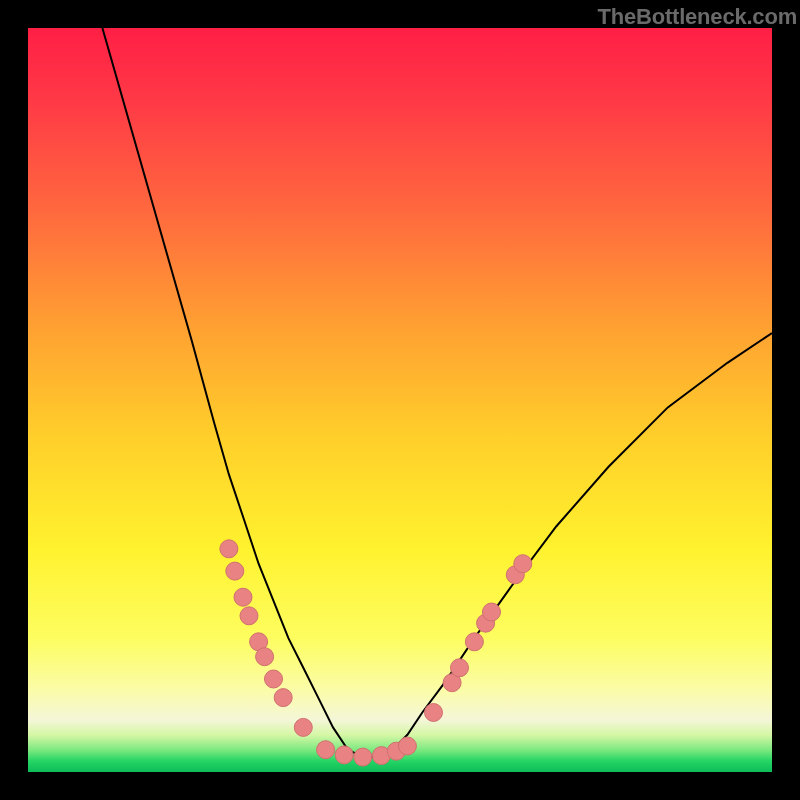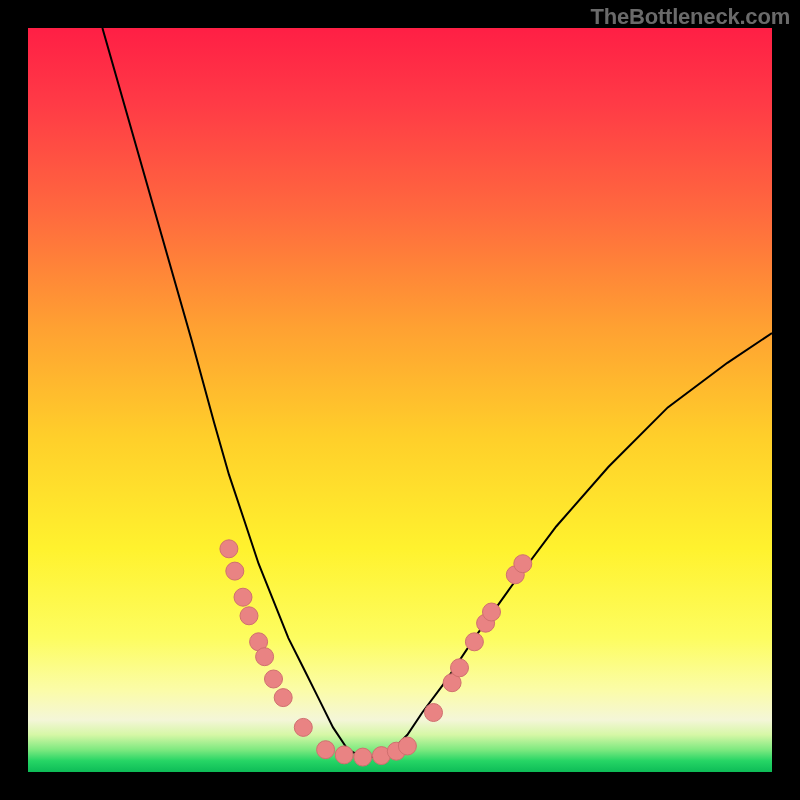--- a/index.html
+++ b/index.html
@@ -39,21 +39,21 @@
       #f4f6d8 93%,
       #d6f7a6 95%,
       #7ee980 97%,
       #26d565 98.5%,
       #0dbc57 100%
     );
   }
   .watermark {
     position: absolute;
     top: 4px;
-    right: 10px;
+    right: 3px;
     color: #6a6a6a;
     font-weight: 600;
     font-size: 22px;
     letter-spacing: -0.2px;
   }
   svg.curve {
     position: absolute;
     left: 0;
     top: 0;
     width: 744px;

